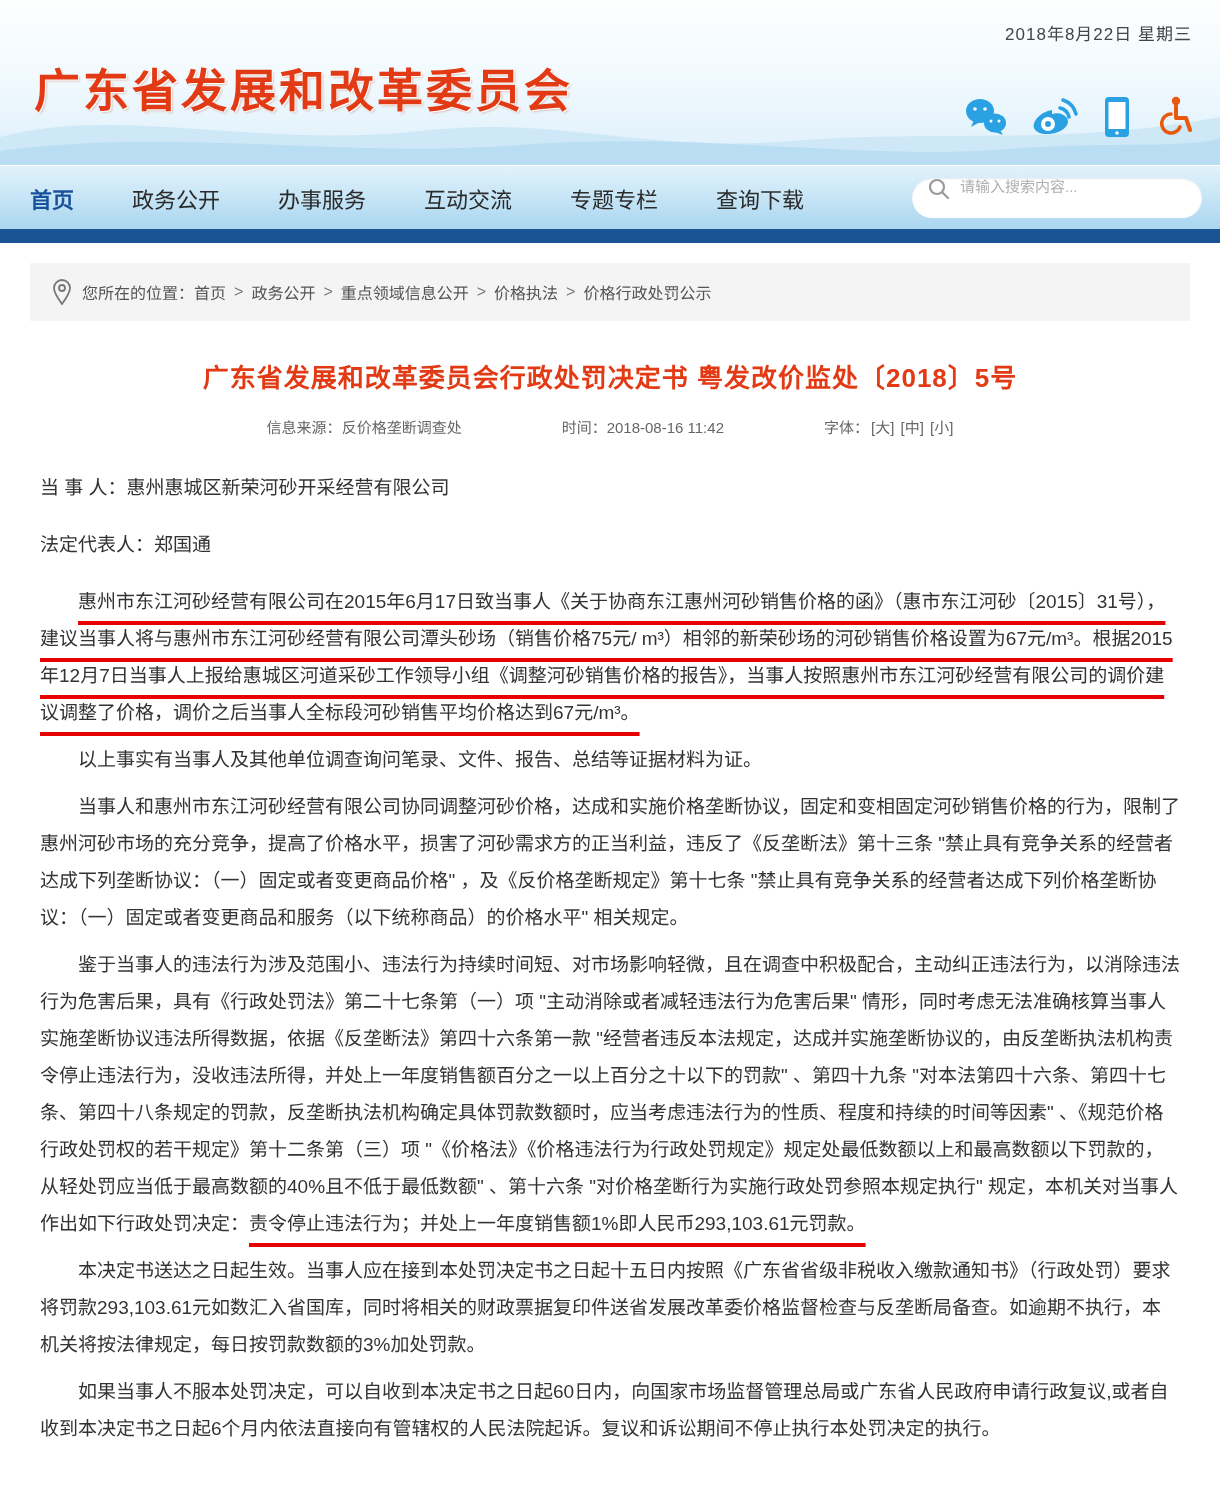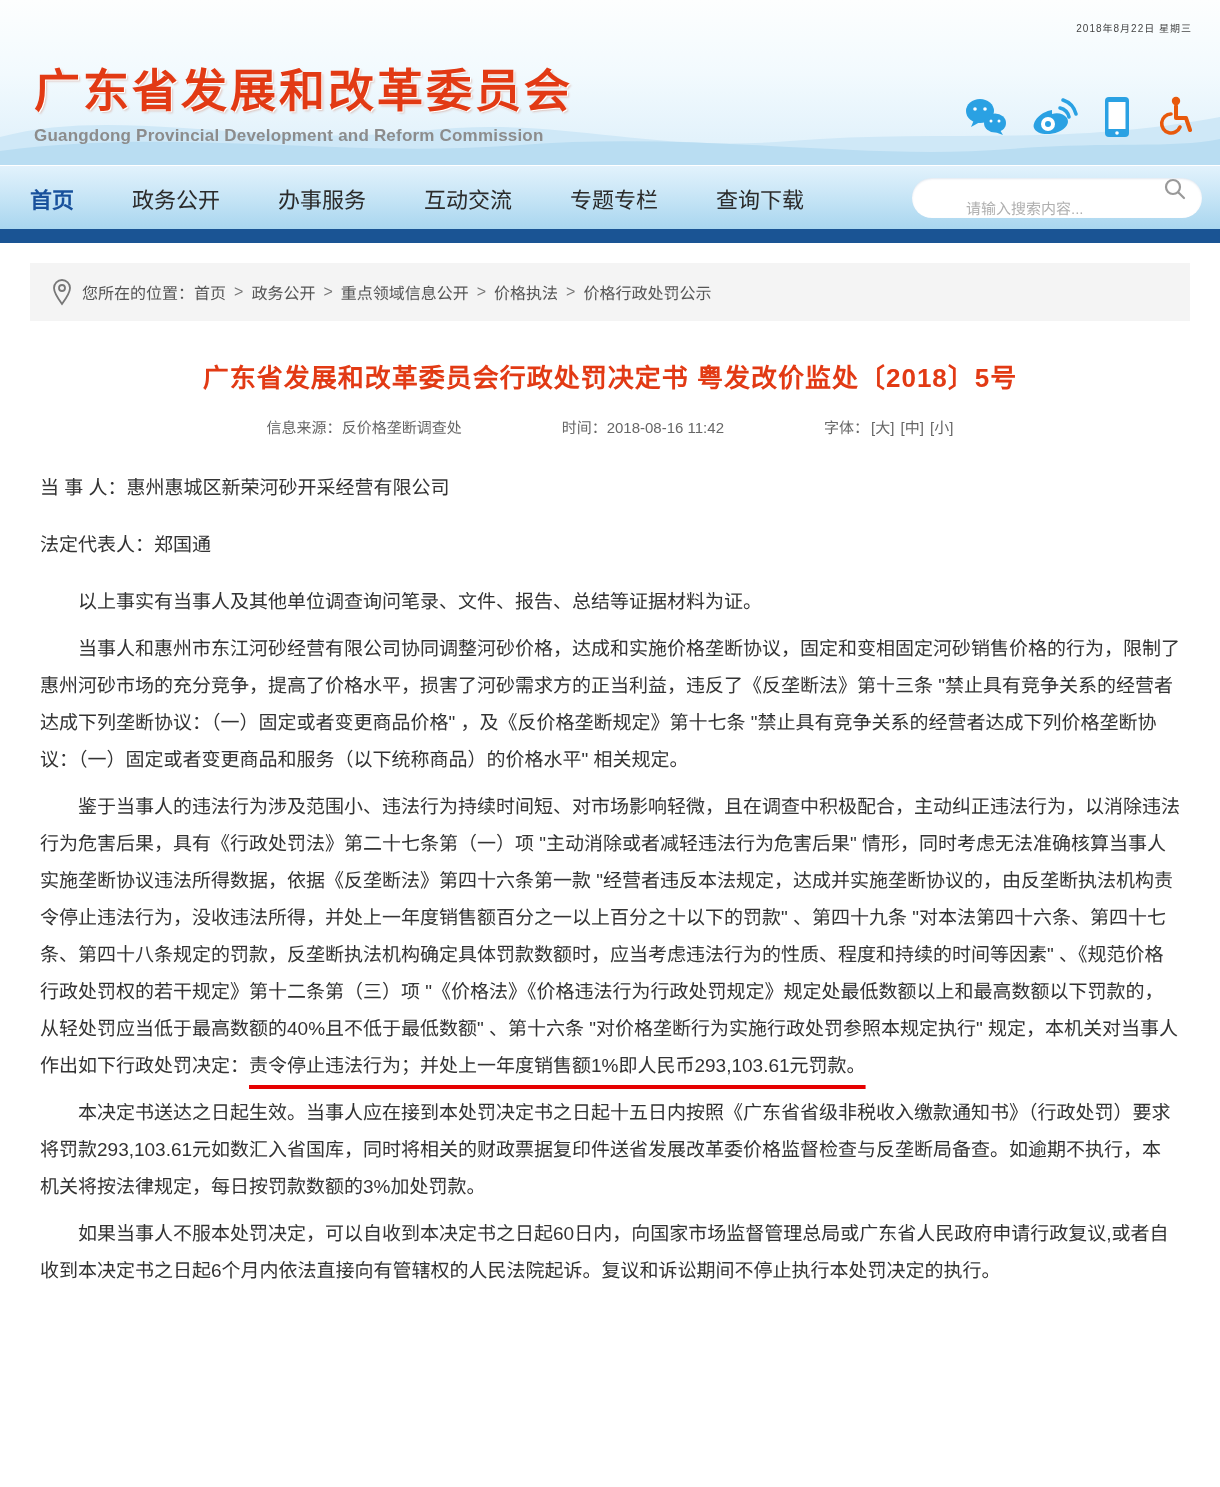--- a/index.html
+++ b/index.html
@@ -11,21 +11,21 @@
   }
 
   
   .site-header {
     position:relative; height:165px; overflow:hidden;
     background:linear-gradient(180deg,#fdfefe 0%,#f2fafe 45%,#ddeffa 100%);
   }
   .mountains { position:absolute; left:0; bottom:0; width:1220px; height:78px; }
   .top-date {
     position:absolute; top:20px; right:28px;
-    font-size:10px; color:#444; letter-spacing:1px;
+    font-size:17px; color:#444; letter-spacing:1px;
   }
   .logo-block { position:absolute; left:34px; top:54px; }
   .logo-title {
     font-size:46px; font-weight:bold; color:#e23a14; letter-spacing:3px;
     text-shadow:1px 1px 0 #fff, 2px 2px 2px rgba(180,60,20,.25);
   }
   .logo-sub { margin-top:6px; font-size:17px; font-weight:bold; color:#8c8c8c; letter-spacing:.2px; }
   .header-icons { position:absolute; right:28px; top:96px; display:flex; align-items:center; gap:24px; }
   .header-icons .hicon { display:inline-flex; cursor:pointer; }
 
@@ -36,23 +36,22 @@
     background:linear-gradient(180deg,#e2f2fc 0%,#cfe9f8 35%,#a9d6ef 100%);
     border-top:1px solid #fff;
   }
   .nav-item {
     font-size:22px; color:#2b2b2b; text-decoration:none;
     margin-right:58px; white-space:nowrap; cursor:pointer;
   }
   .nav-item.active { color:#18519c; font-weight:bold; }
   .nav-search {
     margin-left:auto; width:290px; height:40px; background:#fff;
-    border-radius:20px; display:flex; align-items:flex-end; padding:0 16px;
+    border-radius:20px; display:flex; align-items:flex-start; padding:0 16px;
     box-shadow:0 1px 2px rgba(0,60,120,.12) inset;
-    flex-direction:column;
   }
   .nav-search svg { flex:0 0 auto; }
   .nav-search input {
     border:0; outline:none; background:transparent; margin-left:10px;
     font-size:15px; color:#333; width:220px;
     font-family:"Liberation Sans","DejaVu Sans",sans-serif;
   }
   .nav-search input::placeholder { color:#b0b0b0; }
   .nav-bottom-bar { height:14px; background:#1a5494; }
 
@@ -93,21 +92,20 @@
 <body>
 
 <div class="site-header">
   <svg class="mountains" viewBox="0 0 1220 78" preserveAspectRatio="none" aria-hidden="true">
     <path d="M0,78 L0,50 C120,18 260,62 420,44 C560,28 640,66 790,54 C940,42 1060,60 1220,30 L1220,78 Z" fill="#cfe8f7"></path>
     <path d="M0,78 L0,64 C180,40 340,72 520,58 C700,44 860,74 1010,62 C1110,54 1170,62 1220,52 L1220,78 Z" fill="#b9ddf2"></path>
   </svg>
   <div class="top-date">2018年8月22日  星期三</div>
   <div class="logo-block">
     <div class="logo-title">广东省发展和改革委员会</div>
-    <div class="logo-sub">Guangdong Provincial Development and Reform Commission</div>
   </div>
   <div class="header-icons">
     <span class="hicon">
       <svg width="44" height="38" viewBox="0 0 44 38" aria-hidden="true">
         <ellipse cx="16" cy="13" rx="14" ry="12" fill="#2aa1e3"></ellipse>
         <path d="M10,22 L7,29 L16,24 Z" fill="#2aa1e3"></path>
         <circle cx="11" cy="11" r="1.8" fill="#fff"></circle>
         <circle cx="21" cy="11" r="1.8" fill="#fff"></circle>
         <ellipse cx="31" cy="25" rx="11" ry="9.5" fill="#2aa1e3"></ellipse>
         <path d="M36,32 L39,37 L31,34 Z" fill="#2aa1e3"></path>
@@ -183,20 +181,21 @@
   <div class="article-meta">
     <span class="meta-item"><span>信息来源：</span><span>反价格垄断调查处</span></span>
     <span class="meta-item"><span>时间：</span><span>2018-08-16 11:42</span></span>
     <span class="meta-item"><span>字体：</span><span class="font-opt">[大]</span> <span class="font-opt">[中]</span> <span class="font-opt">[小]</span></span>
   </div>
 
   <div class="article-body">
     <p class="party-line">当 事 人：惠州惠城区新荣河砂开采经营有限公司</p>
     <p class="party-line">法定代表人：郑国通</p>
 
+    <p class="para"><span class="red-underline">惠州市东江河砂经营有限公司在2015年6月17日致当事人《关于协商东江惠州河砂销售价格的函》（惠市东江河砂〔2015〕31号），建议当事人将与惠州市东江河砂经营有限公司潭头砂场（销售价格75元/ m³）相邻的新荣砂场的河砂销售价格设置为67元/m³。根据2015年12月7日当事人上报给惠城区河道采砂工作领导小组《调整河砂销售价格的报告》，当事人按照惠州市东江河砂经营有限公司的调价建议调整了价格，调价之后当事人全标段河砂销售平均价格达到67元/m³。</span></p>
 
     <p class="para"><span>以上事实有当事人及其他单位调查询问笔录、文件、报告、总结等证据材料为证。</span></p>
 
     <p class="para"><span>当事人和惠州市东江河砂经营有限公司协同调整河砂价格，达成和实施价格垄断协议，固定和变相固定河砂销售价格的行为，限制了惠州河砂市场的充分竞争，提高了价格水平，损害了河砂需求方的正当利益，违反了《反垄断法》第十三条 "禁止具有竞争关系的经营者达成下列垄断协议：（一）固定或者变更商品价格" ，及《反价格垄断规定》第十七条 "禁止具有竞争关系的经营者达成下列价格垄断协议：（一）固定或者变更商品和服务（以下统称商品）的价格水平" 相关规定。</span></p>
 
     <p class="para"><span>鉴于当事人的违法行为涉及范围小、违法行为持续时间短、对市场影响轻微，且在调查中积极配合，主动纠正违法行为，以消除违法行为危害后果，具有《行政处罚法》第二十七条第（一）项 "主动消除或者减轻违法行为危害后果" 情形，同时考虑无法准确核算当事人实施垄断协议违法所得数据，依据《反垄断法》第四十六条第一款 "经营者违反本法规定，达成并实施垄断协议的，由反垄断执法机构责令停止违法行为，没收违法所得，并处上一年度销售额百分之一以上百分之十以下的罚款" 、第四十九条 "对本法第四十六条、第四十七条、第四十八条规定的罚款，反垄断执法机构确定具体罚款数额时，应当考虑违法行为的性质、程度和持续的时间等因素" 、《规范价格行政处罚权的若干规定》第十二条第（三）项 "《价格法》《价格违法行为行政处罚规定》规定处最低数额以上和最高数额以下罚款的，从轻处罚应当低于最高数额的40%且不低于最低数额" 、第十六条 "对价格垄断行为实施行政处罚参照本规定执行" 规定，本机关对当事人作出如下行政处罚决定：</span><span class="red-underline">责令停止违法行为；并处上一年度销售额1%即人民币293,103.61元罚款。</span></p>
 
     <p class="para"><span>本决定书送达之日起生效。当事人应在接到本处罚决定书之日起十五日内按照《广东省省级非税收入缴款通知书》（行政处罚）要求将罚款293,103.61元如数汇入省国库，同时将相关的财政票据复印件送省发展改革委价格监督检查与反垄断局备查。如逾期不执行，本机关将按法律规定，每日按罚款数额的3%加处罚款。</span></p>
 
     <p class="para"><span>如果当事人不服本处罚决定，可以自收到本决定书之日起60日内，向国家市场监督管理总局或广东省人民政府申请行政复议,或者自收到本决定书之日起6个月内依法直接向有管辖权的人民法院起诉。复议和诉讼期间不停止执行本处罚决定的执行。</span></p>

